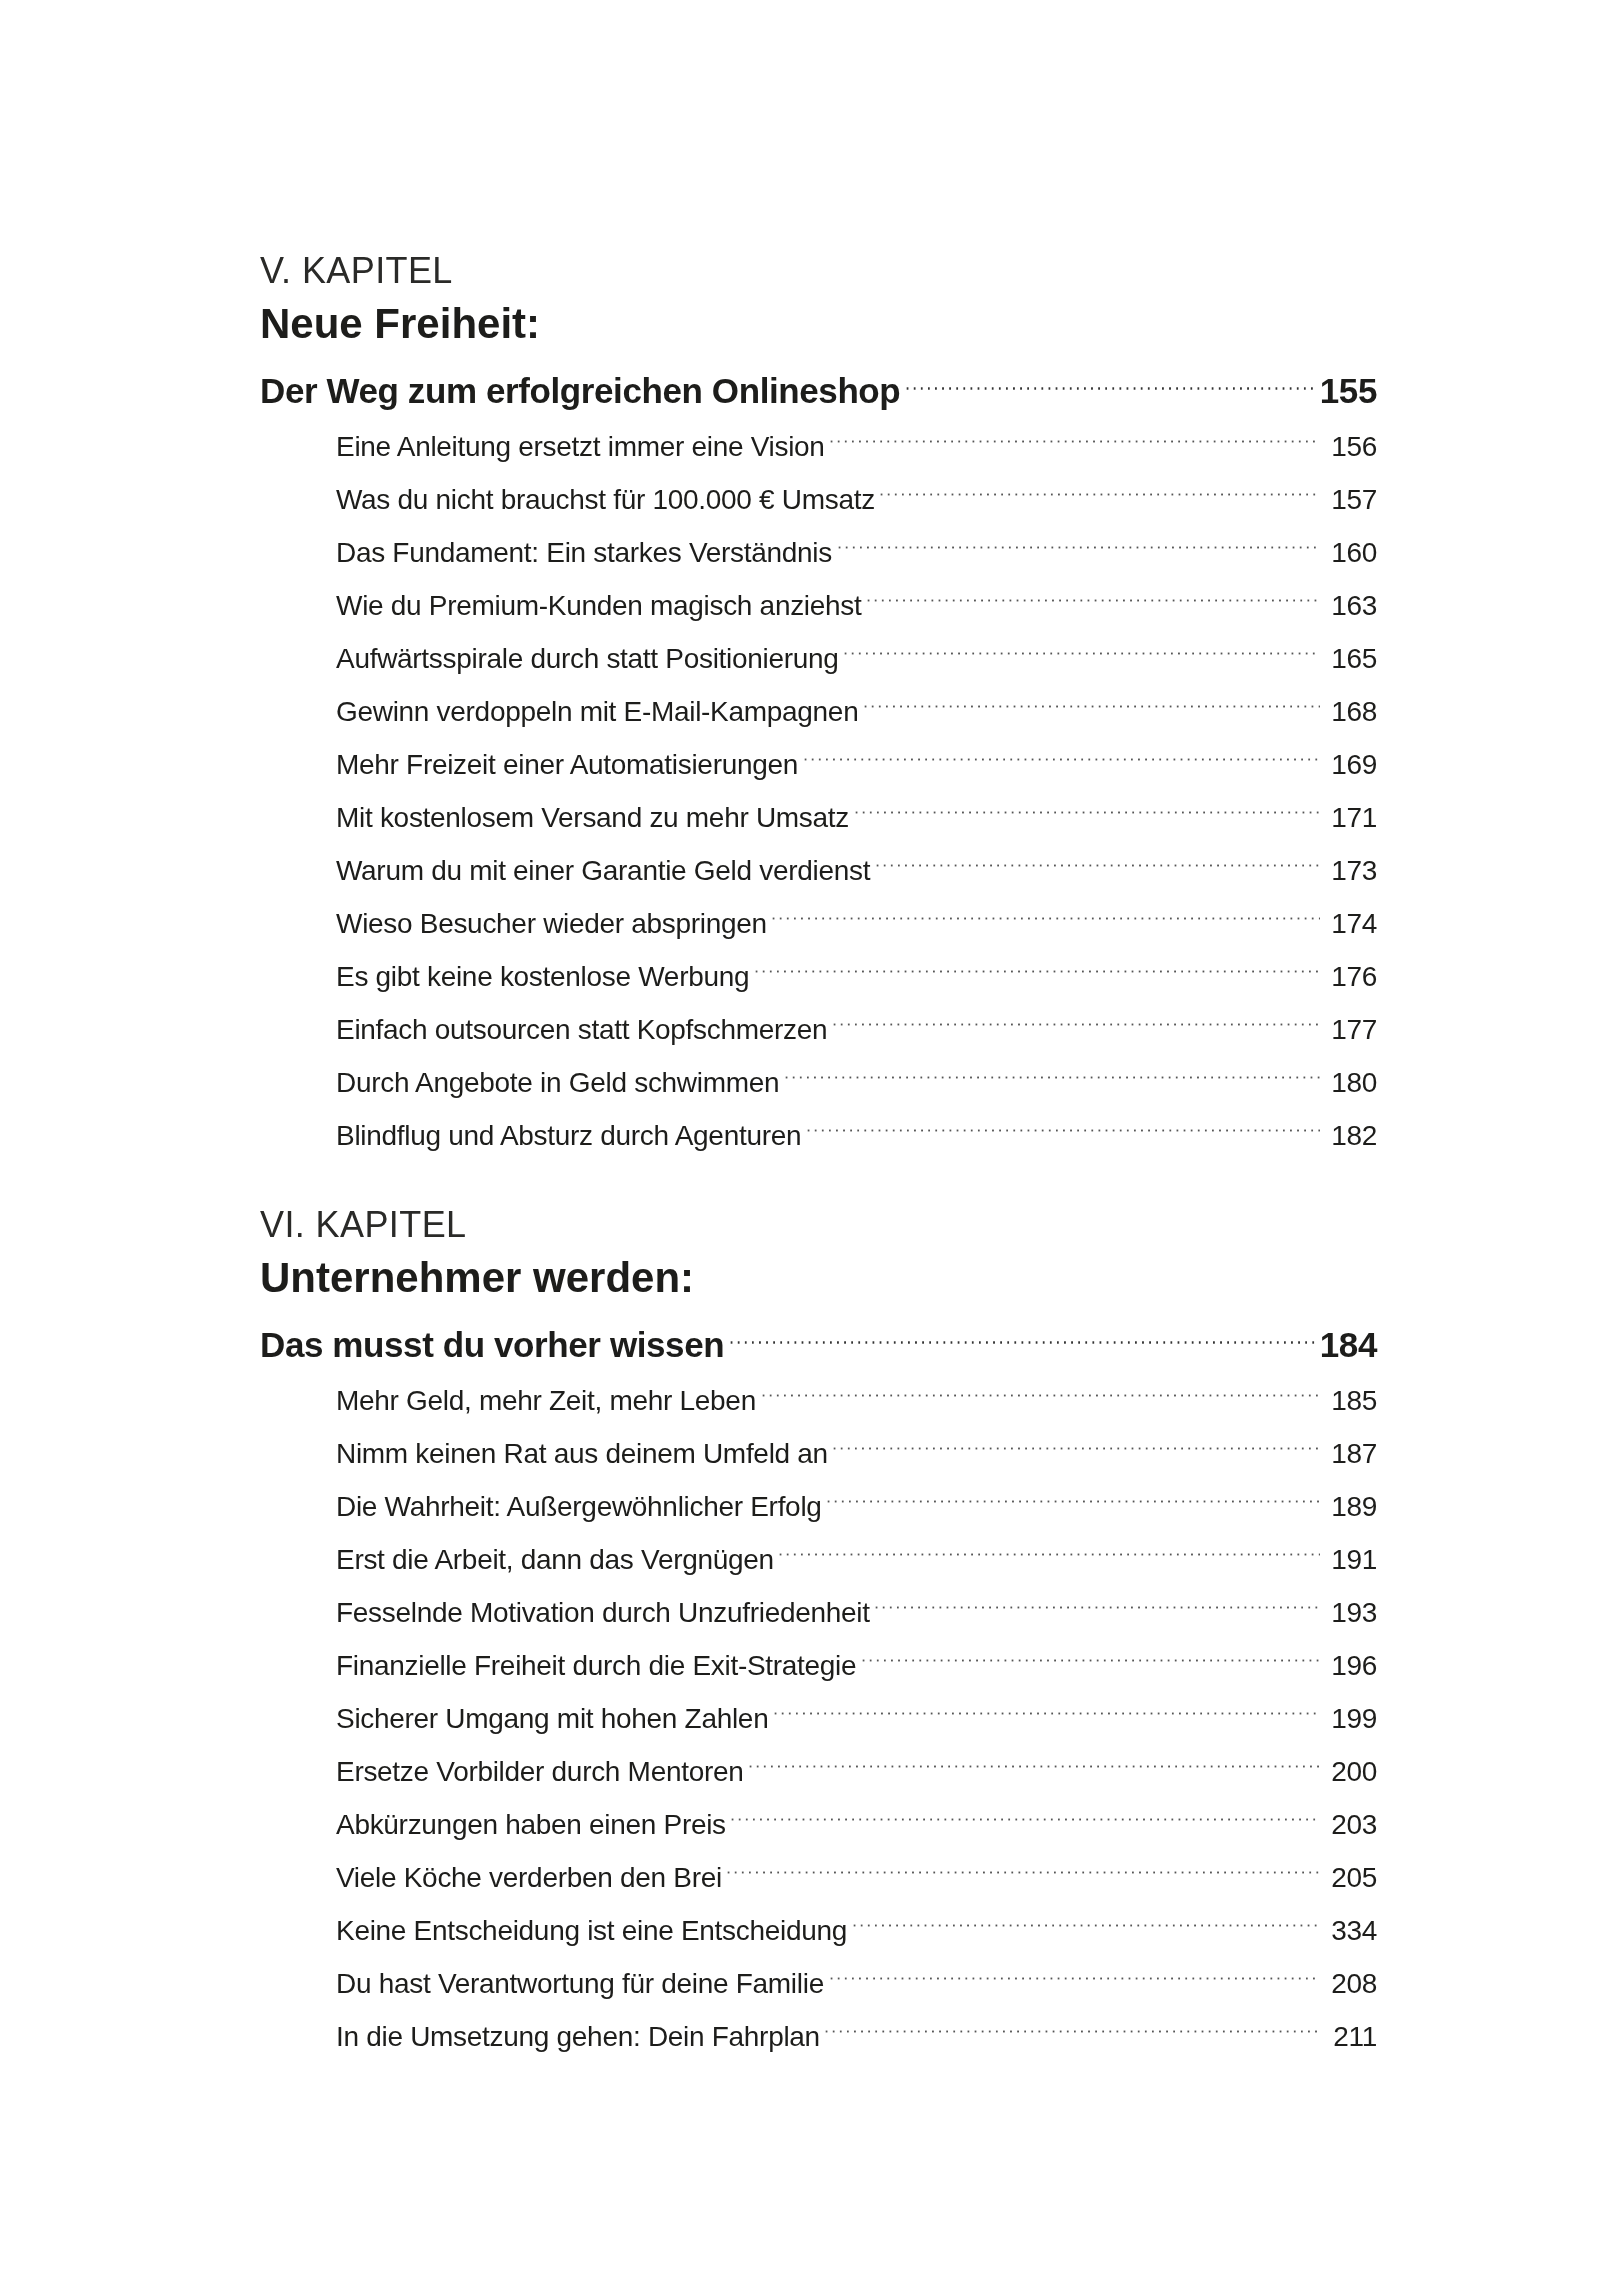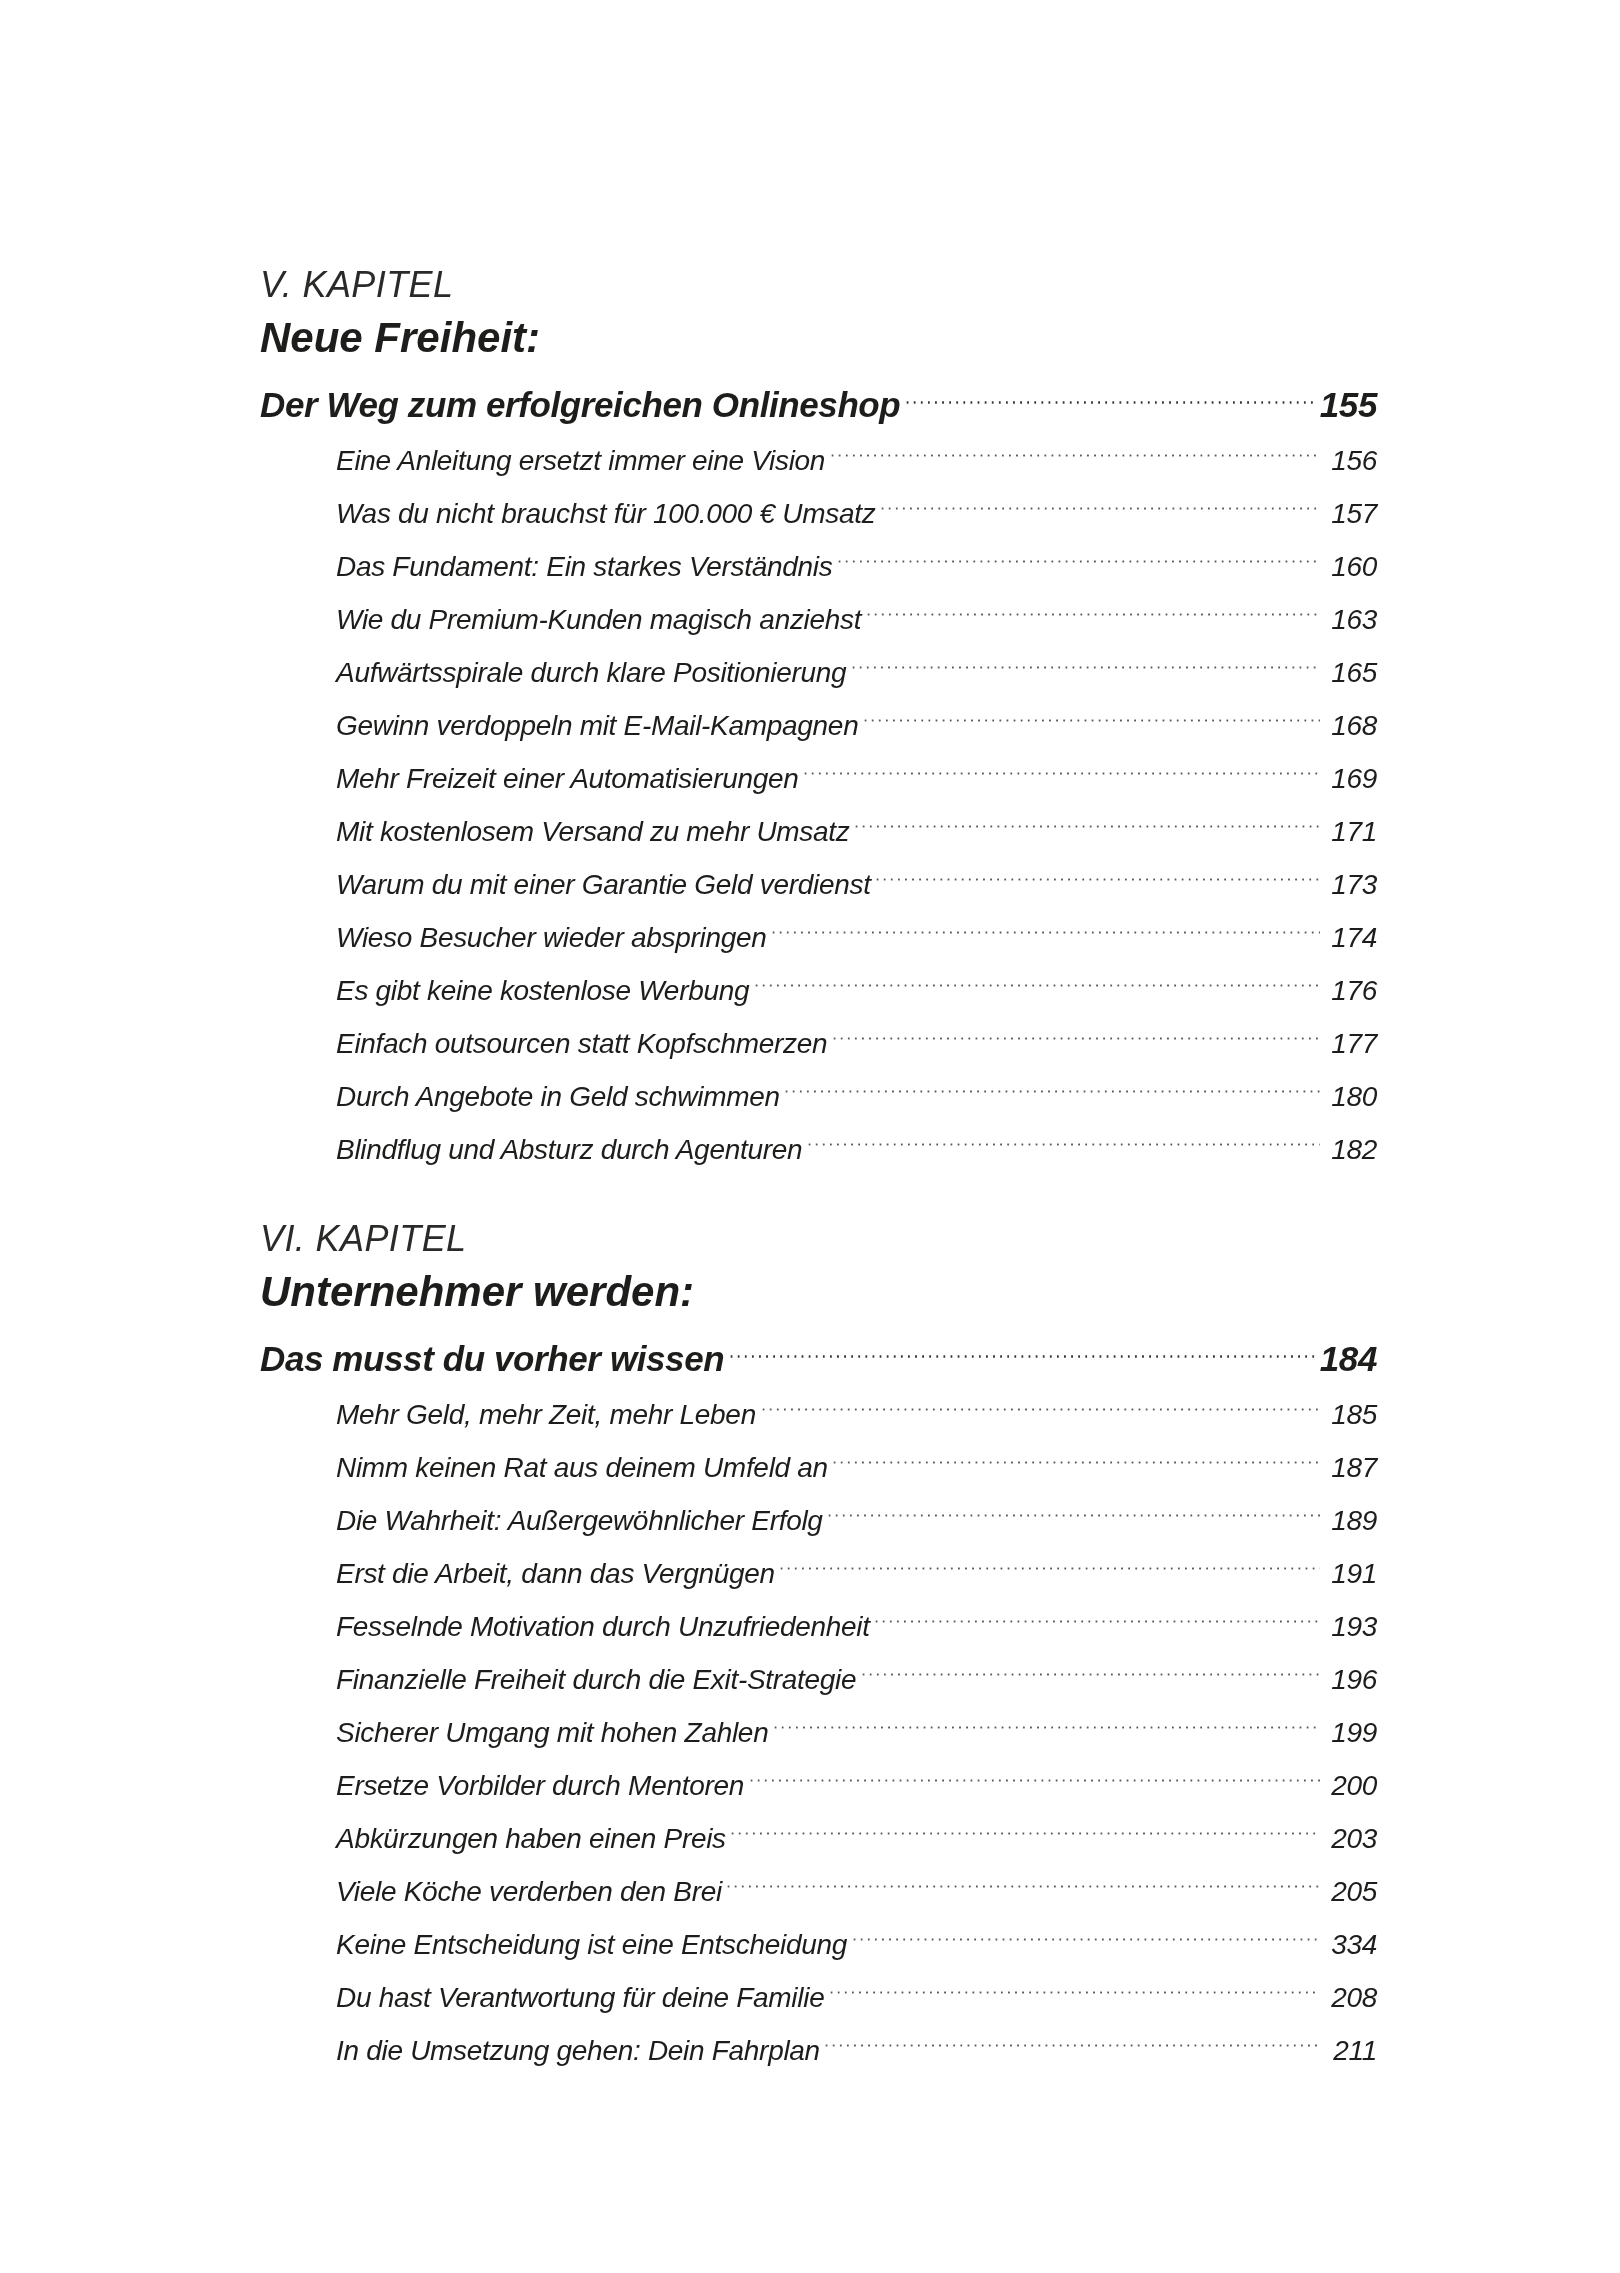--- a/index.html
+++ b/index.html
@@ -11,23 +11,22 @@
       width: 1621px;
       height: 2273px;
       position: relative;
       overflow: hidden;
       font-family: "Liberation Sans", "DejaVu Sans", sans-serif;
       color: #1d1d1b;
     }
     .toc {
       position: absolute;
       left: 260px;
-      top: 258px;
+      top: 244px;
       width: 1117px;
-      font-style: italic;
     }
     .chapter {
       margin-bottom: 53px;
     }
     .line {
       height: 53px;
       line-height: 53px;
       font-size: 36px;
       white-space: nowrap;
       display: flex;
@@ -111,21 +110,21 @@
         <span class="entry-text">Das Fundament: Ein starkes Verständnis</span>
         <span class="leader"></span>
         <span class="page-num">160</span>
       </div>
       <div class="line entry">
         <span class="entry-text">Wie du Premium-Kunden magisch anziehst</span>
         <span class="leader"></span>
         <span class="page-num">163</span>
       </div>
       <div class="line entry">
-        <span class="entry-text">Aufwärtsspirale durch klare Positionierung</span>
+        <span class="entry-text">Aufwärtsspirale durch statt Positionierung</span>
         <span class="leader"></span>
         <span class="page-num">165</span>
       </div>
       <div class="line entry">
         <span class="entry-text">Gewinn verdoppeln mit E-Mail-Kampagnen</span>
         <span class="leader"></span>
         <span class="page-num">168</span>
       </div>
       <div class="line entry">
         <span class="entry-text">Mehr Freizeit einer Automatisierungen</span>

